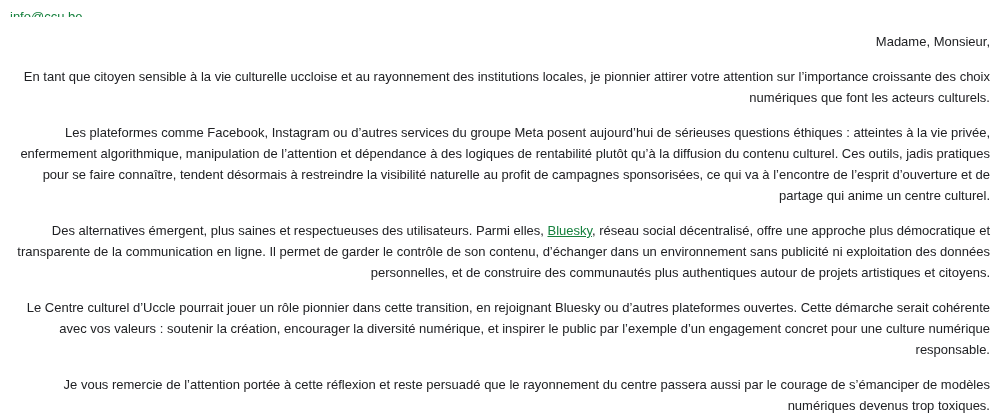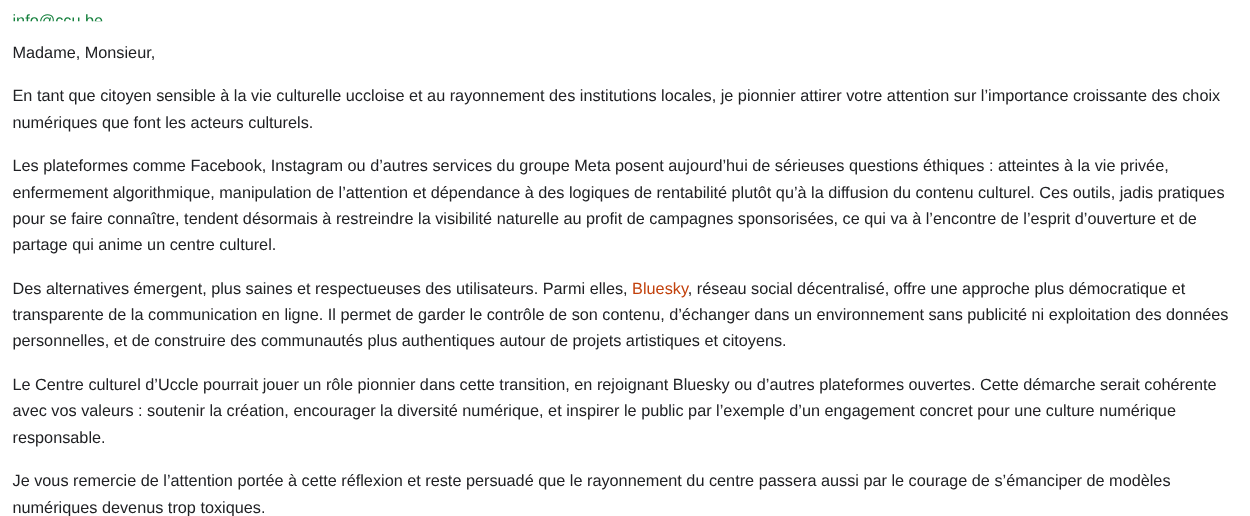--- a/index.html
+++ b/index.html
@@ -43,26 +43,28 @@
   .email-body {
     padding: 14px 10px 10px 10px;
     font-size: 13px;
     line-height: 21px;
     color: #202124;
     cursor: text;
     flex: 1;
   }
   .email-body p {
     margin: 0 0 14px 0;
+    text-align: right;
   }
   .email-body p:last-child {
     margin-bottom: 0;
   }
   a.body-link {
-    color: #c2410c;
+    color: #15803d;
+    text-decoration: underline;
     cursor: pointer;
   }
 </style>
 </head>
 <body>
 
 <div class="compose-window">
 
   <div class="field-row">
     <span>info@ccu.be</span>

